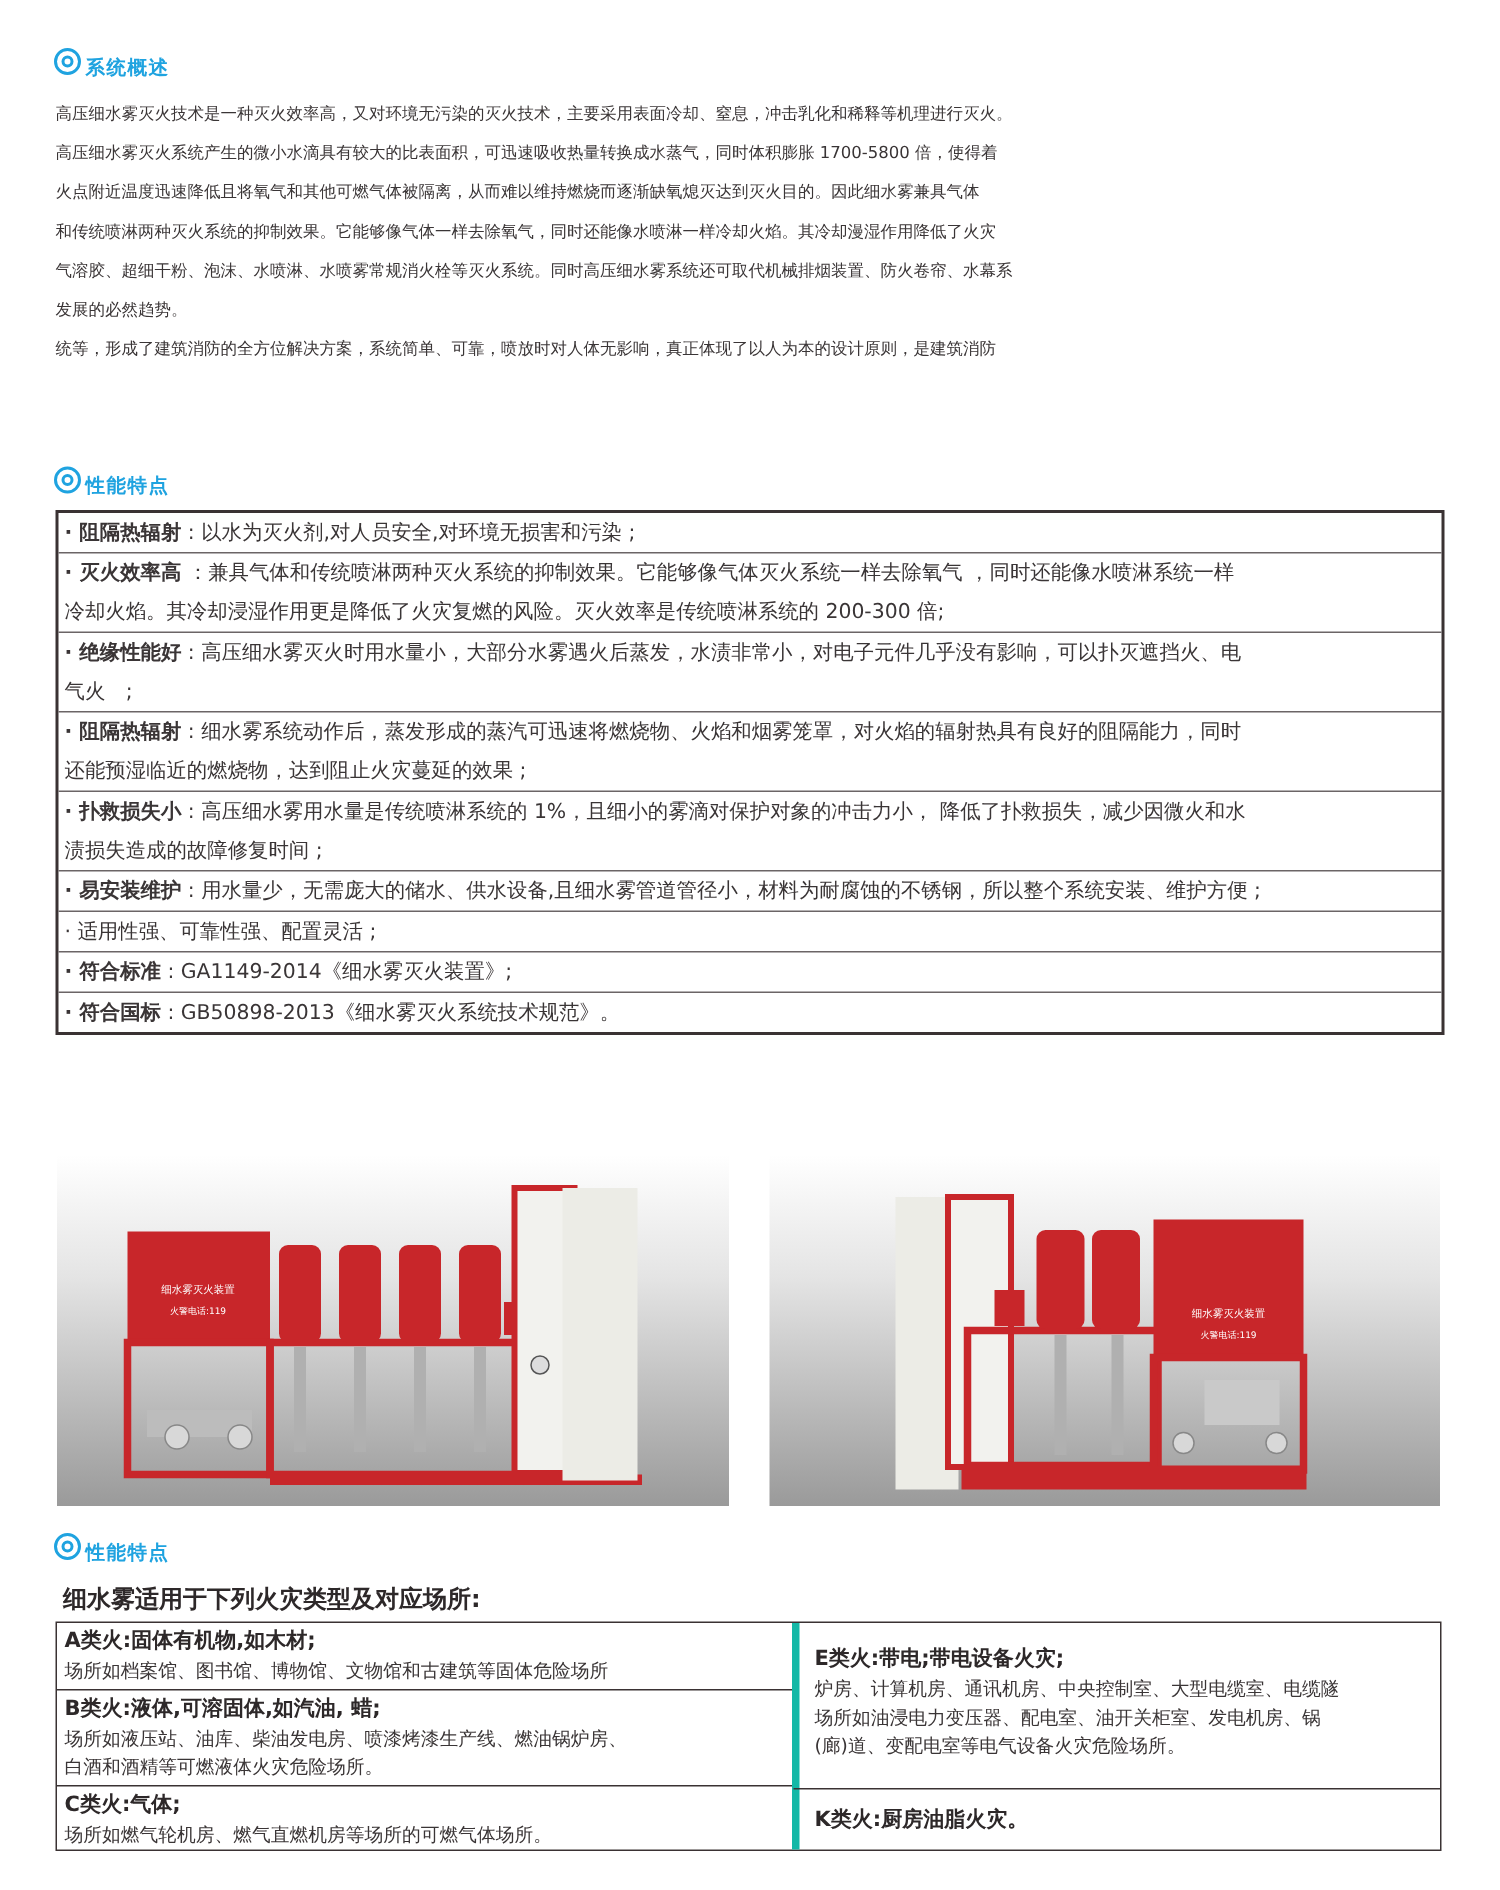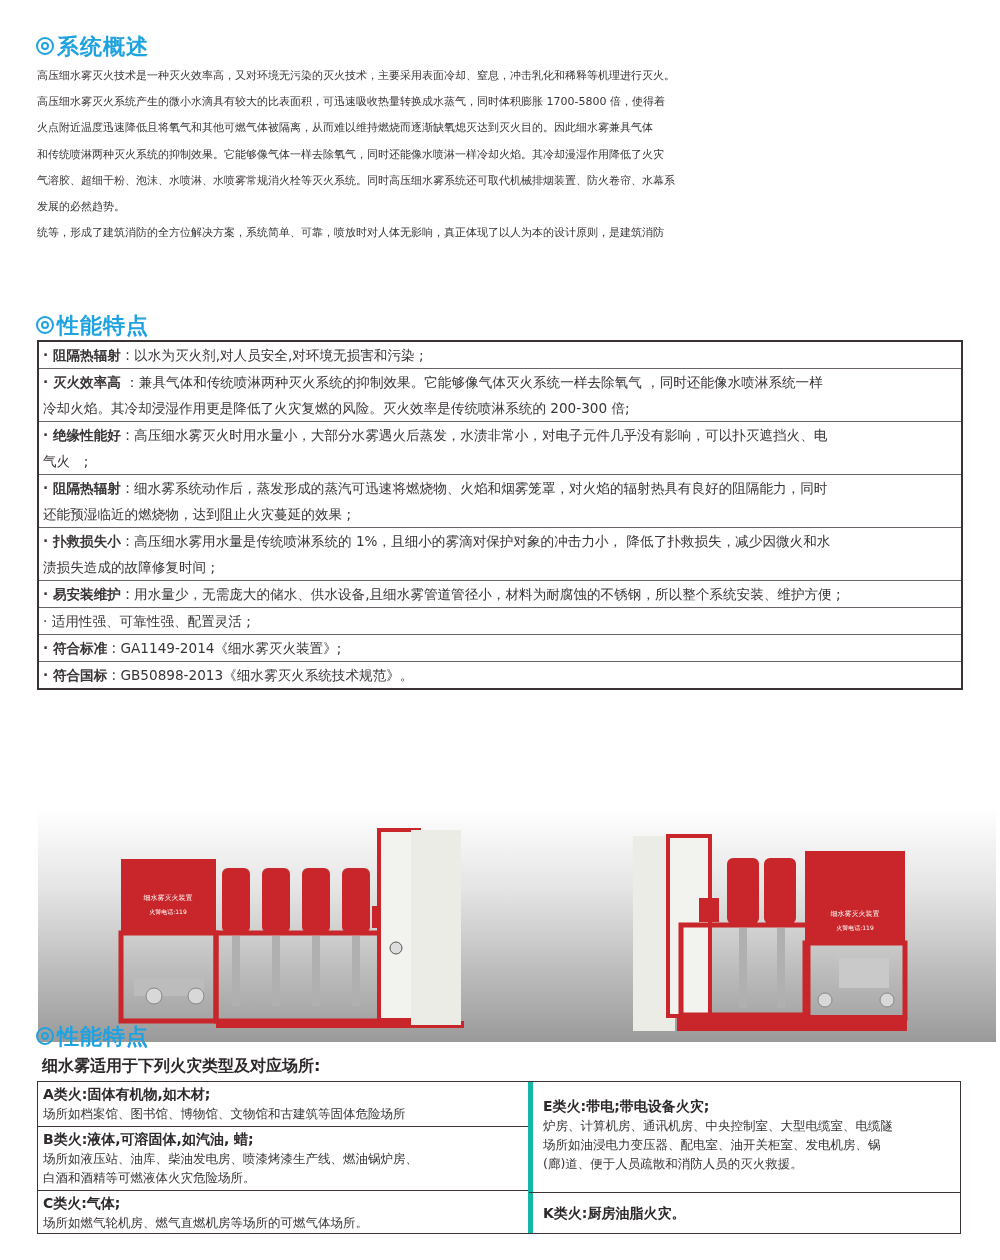--- a/index.html
+++ b/index.html
@@ -1,27 +1,27 @@
 <!DOCTYPE html>
 <html><head>
 <meta charset="utf-8">
 <style>
   html, body { margin:0; padding:0; background:#ffffff; }
   body { width:1000px; height:1260px; position:relative; overflow:hidden;
          font-family:"DejaVu Sans", sans-serif; color:#3a3536; }
-  .sec-title { position:absolute; left:36px; font-size:22px; font-weight:bold; color:#1fa3e0; letter-spacing:1px; }
+  .sec-title { position:absolute; left:36px; font-size:13px; font-weight:bold; color:#1fa3e0; letter-spacing:1px; }
   .sec-title .ring { display:inline-block; width:14px; height:14px; border:2.5px solid #1fa3e0; border-radius:50%; position:relative; vertical-align:-1px; margin-right:3px; }
   .sec-title .ring::after { content:""; position:absolute; left:3px; top:3px; width:4px; height:4px; border:2px solid #1fa3e0; border-radius:50%; }
   .intro { position:absolute; left:37px; top:63px; width:930px; font-size:11px; line-height:26.2px; color:#3a3536; }
   .intro p { margin:0; white-space:nowrap; }
   .feat { position:absolute; left:37px; top:340px; width:922px; border:2px solid #3a3233; border-collapse:collapse; }
   .feat .row { border-bottom:1px solid #6b6566; padding:0 4px; font-size:13.6px; line-height:26px; color:#3a3536; white-space:nowrap; }
   .feat .row:last-child { border-bottom:none; }
   .feat .row .k { font-weight:bold; }
-  .photo { position:absolute; top:808px; height:234px; background:linear-gradient(#ffffff 0%, #e4e4e4 35%, #9a9a9a 100%); overflow:hidden;padding-left:36px; }
+  .photo { position:absolute; top:770px; height:234px; background:linear-gradient(#ffffff 0%, #e4e4e4 35%, #9a9a9a 100%); overflow:hidden; }
   .machine { position:absolute; }
   .sub-title { position:absolute; left:42px; top:1056px; font-size:16px; font-weight:bold; color:#2d2829; }
   .fire { position:absolute; left:37px; top:1081px; width:922px; height:151px; border:1px solid #3a3233; }
   .fire .col { position:absolute; top:0; bottom:0; }
   .fire .left { left:0; width:490px; border-right:5px solid #14b8a6; }
   .fire .right { left:491px; right:0; }
   .fire .cell { position:absolute; left:0; right:0; padding:0 5px; border-bottom:1px solid #3a3233; }
   .fire .cell:last-child { border-bottom:none; }
   .fire .h { font-size:14px; font-weight:bold; color:#2d2829; line-height:20px; white-space:nowrap; }
   .fire .d { font-size:12.5px; color:#3a3536; line-height:19px; white-space:nowrap; }
@@ -133,19 +133,19 @@
     <div class="cell" style="top:109px; height:42px; border-bottom:none;">
       <div class="h" style="margin-top:2px">C类火:气体;</div>
       <div class="d">场所如燃气轮机房、燃气直燃机房等场所的可燃气体场所。</div>
     </div>
   </div>
   <div class="col right">
     <div class="cell" style="top:0; height:110px; padding-left:14px;">
       <div class="h" style="margin-top:14px">E类火:带电;带电设备火灾;</div>
       <div class="d">炉房、计算机房、通讯机房、中央控制室、大型电缆室、电缆隧</div>
       <div class="d">场所如油浸电力变压器、配电室、油开关柜室、发电机房、锅</div>
-      <div class="d">(廊)道、便于人员疏散和消防人员的灭火救援。</div>
+      <div class="d">(廊)道、变配电室等电气设备火灾危险场所。</div>
     </div>
     <div class="cell" style="top:111px; height:40px; padding-left:14px; border-bottom:none;">
       <div class="h" style="margin-top:10px">K类火:厨房油脂火灾。</div>
     </div>
   </div>
 </div>
 
 </body></html>

